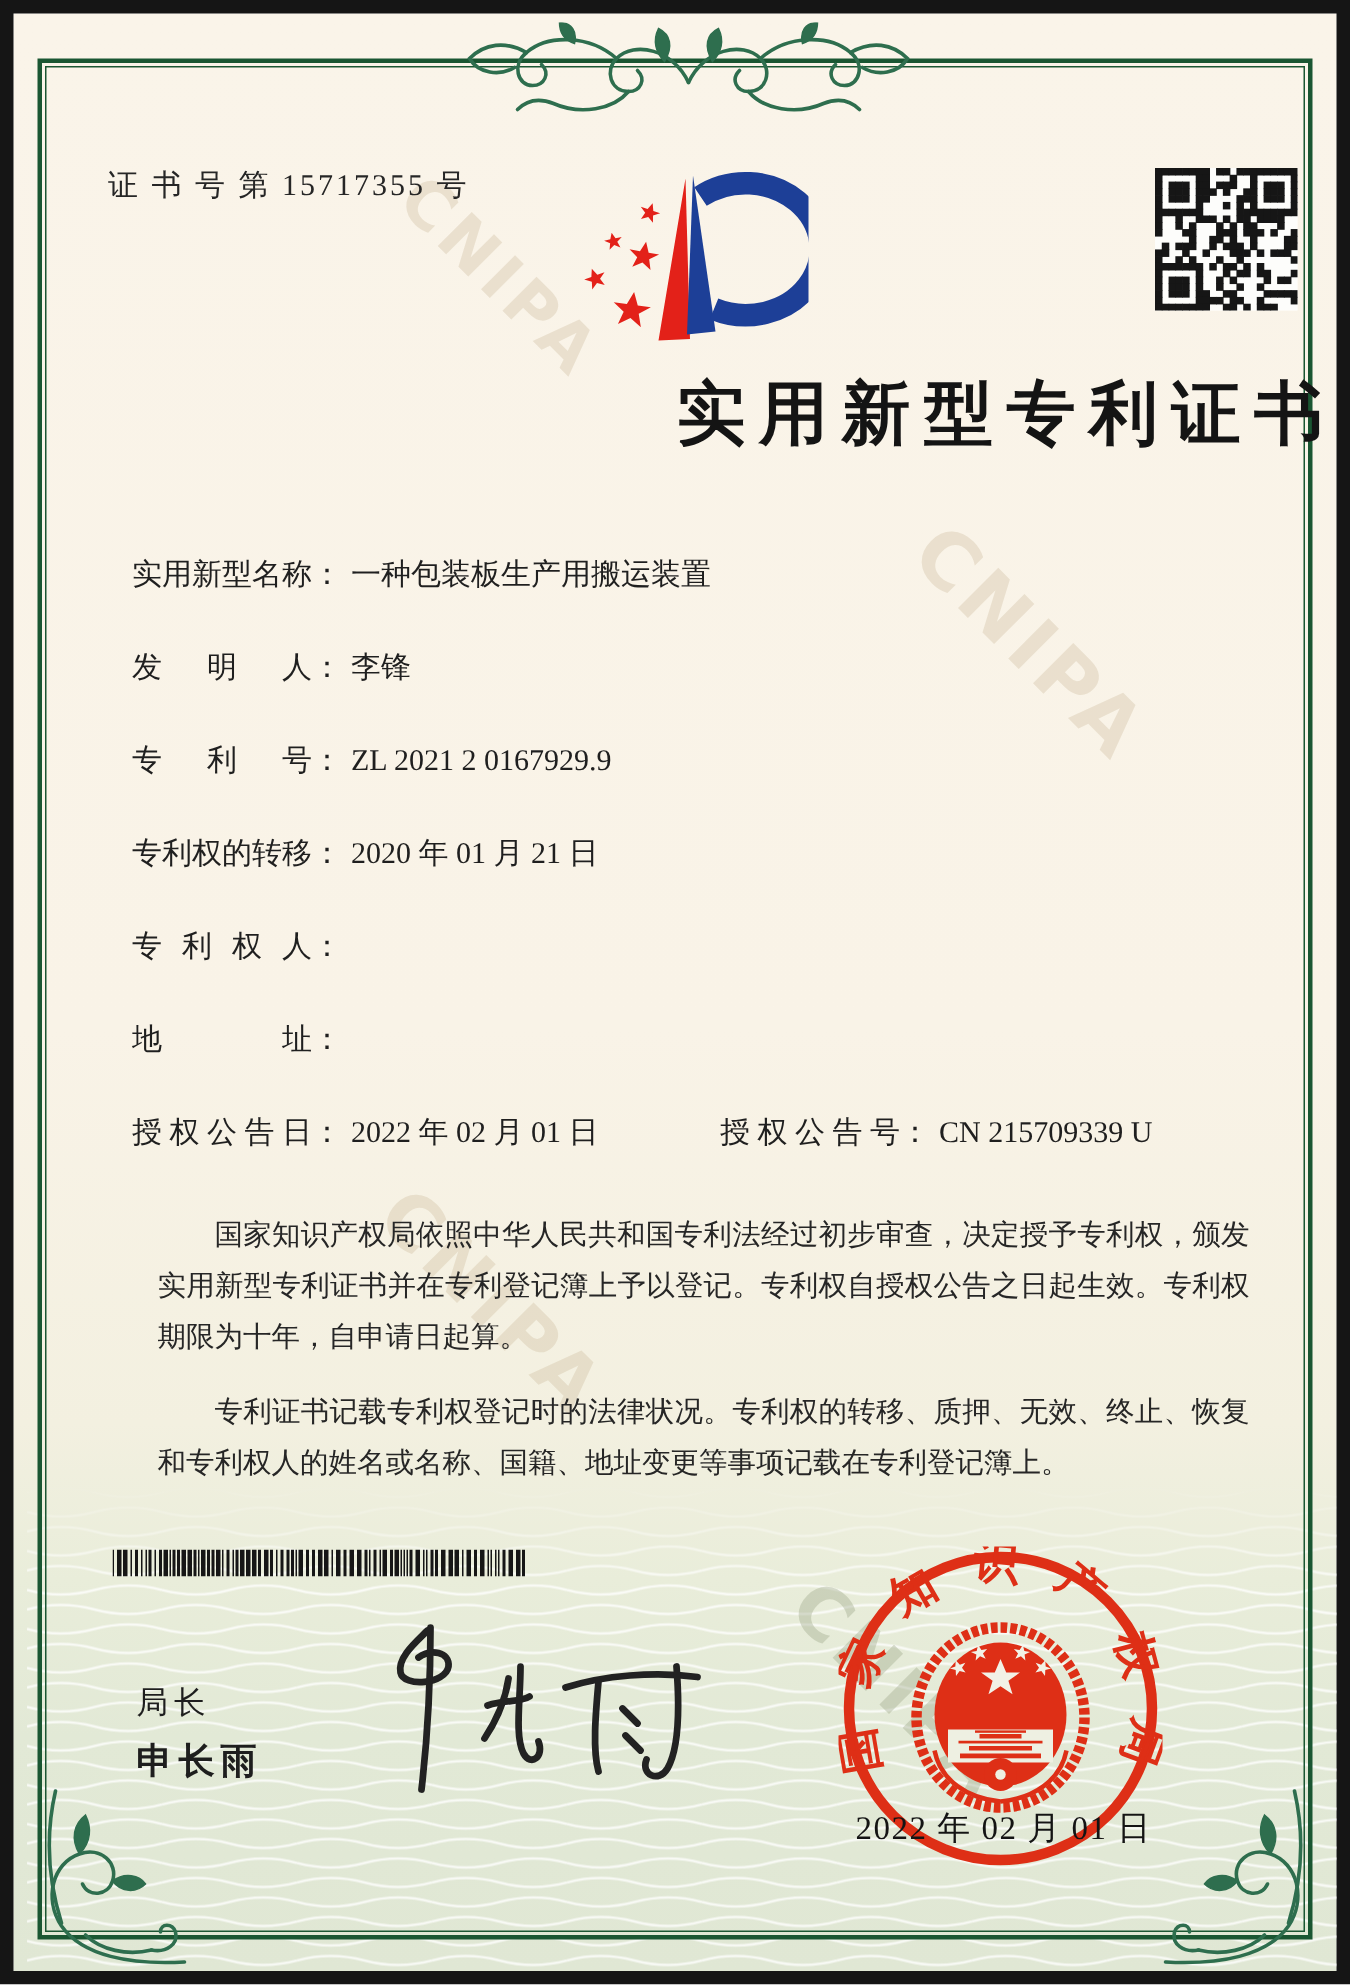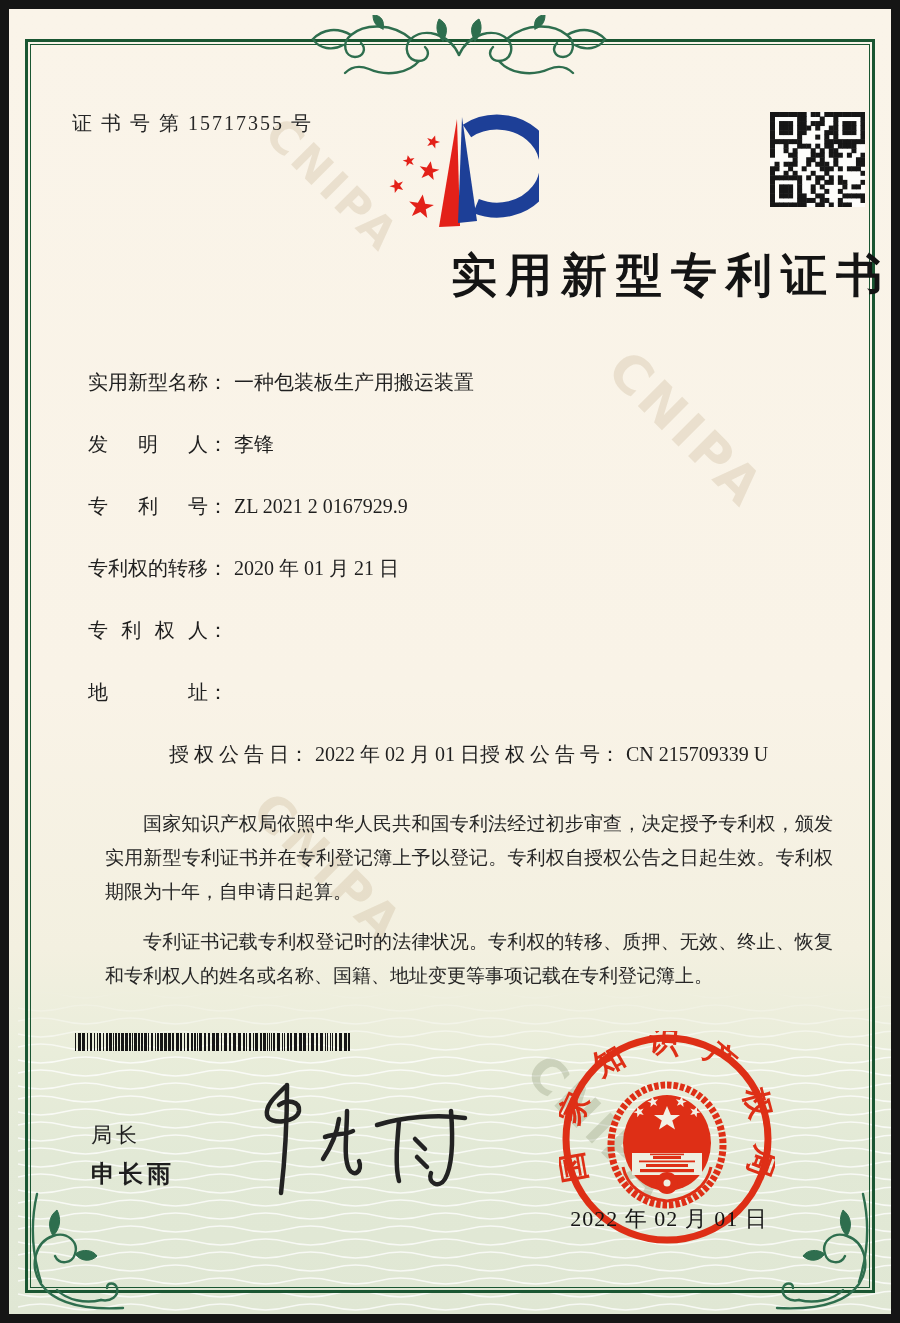--- a/index.html
+++ b/index.html
@@ -26,21 +26,21 @@
   
   .certno{position:absolute;left:63px;top:101px;font-size:20px;color:#262626;letter-spacing:2px;z-index:4;text-align:center;}
   .logo{position:absolute;left:370px;top:100px;z-index:4;}
   .qr{position:absolute;left:761px;top:103px;z-index:4;background:#fdfdfb;}
   .title{position:absolute;left:0;right:0;top:236px;text-align:right;font-size:46px;font-weight:700;
          letter-spacing:9px;color:#141414;z-index:4;}
   
   .frow{position:absolute;left:79px;width:780px;display:flex;align-items:baseline;font-size:20px;color:#1f1f1f;z-index:4;white-space:nowrap;}
   .flabel{display:inline-block;width:120px;text-align:justify;text-align-last:justify;}
   .fcolon{margin-right:6px;}
-  .fpair{display:flex;align-items:baseline;justify-content:flex-end;}
+  .fpair{display:flex;align-items:baseline;}
   .fpair.first{width:392px;}
   
   .paras{position:absolute;left:80px;width:760px;top:782px;font-size:19px;line-height:34px;color:#262626;
          text-align:justify;z-index:4;}
   .paras p{margin:16px;text-indent:2em;}
   .paras p + p{margin-top:6px;}
   
   .barcode{position:absolute;left:66px;top:1024px;z-index:4;}
   
   .signer-title{position:absolute;left:82px;top:1112px;font-size:21px;letter-spacing:4px;color:#1e1e1e;z-index:4;font-family:Liberation Mono, monospace;}

